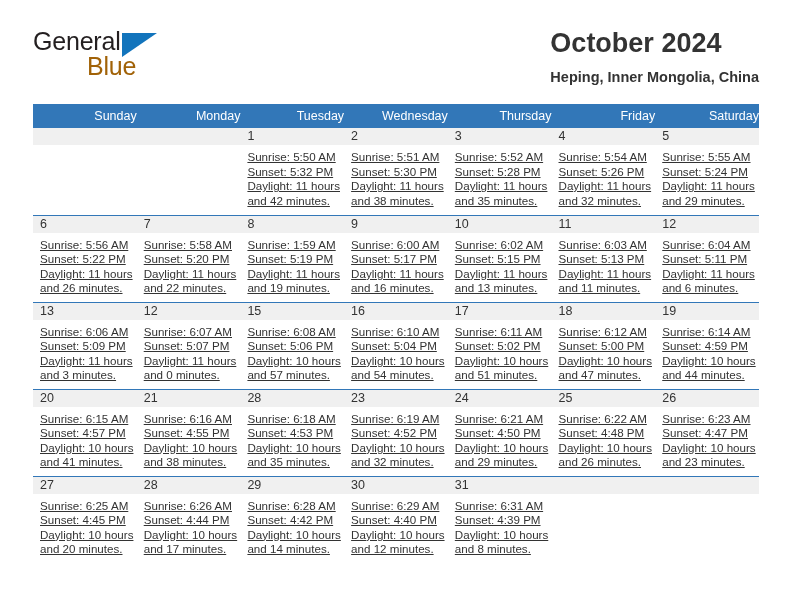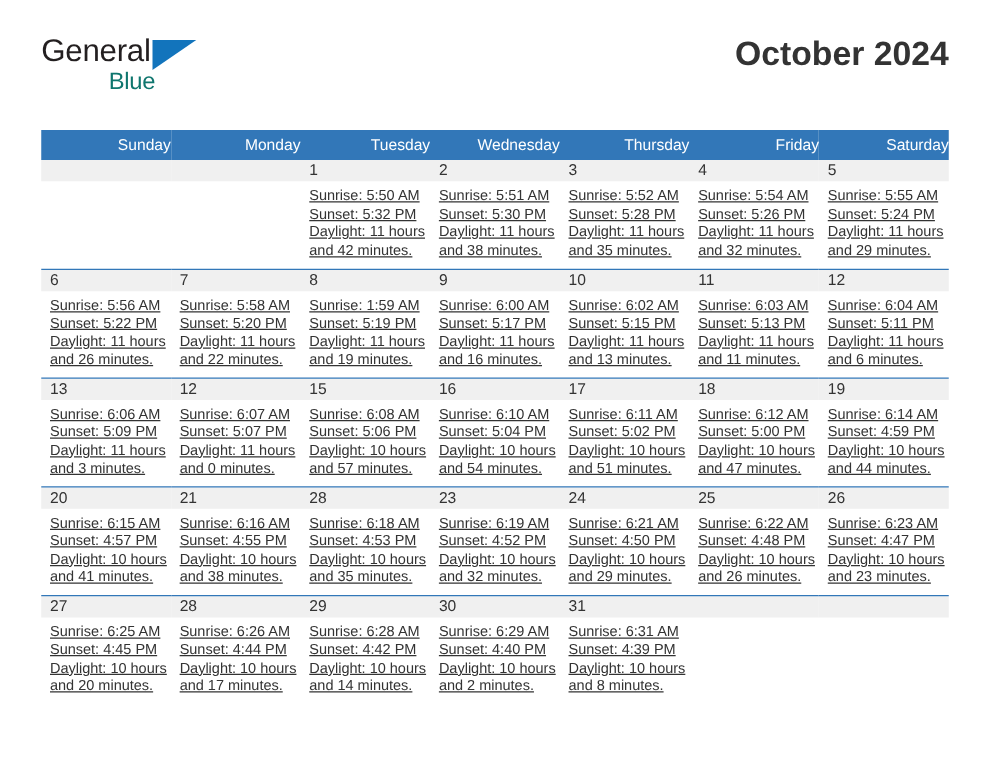--- a/index.html
+++ b/index.html
@@ -53,22 +53,22 @@
     vertical-align: middle;
     width: 0;
     height: 0;
     margin-left: 1px;
     margin-bottom: 2px;
     border-left: 35px solid #1274bc;
     border-bottom: 24px solid transparent;
   }
   .brand-blue {
     display: block;
-    font-size: 19px;
-    color: #0f766e;
+    font-size: 25px;
+    color: #a16207;
     line-height: 26px;
     margin-left: 54px;
     margin-top: -3px;
     letter-spacing: -0.2px;
   }
 
   .titles {
     position: absolute;
     right: 0;
     top: 0;
@@ -152,20 +152,21 @@
 
     <div class="brand">
       <div class="brand-row1">
         <span class="brand-general">General</span><span class="brand-tri"></span>
       </div>
       <span class="brand-blue">Blue</span>
     </div>
 
     <div class="titles">
       <div class="month-title">October 2024</div>
+      <div class="location">Heping, Inner Mongolia, China</div>
     </div>
 
   </div>
 
   <table class="calendar">
     <thead>
       <tr id="weekday-row">
           <th>Sunday</th>
           <th>Monday</th>
           <th>Tuesday</th>
@@ -451,21 +452,21 @@
               <div>Daylight: 10 hours</div>
               <div>and 14 minutes.</div>
             </div>
           </td>
           <td class="day-cell">
             <div class="daynum-band">30</div>
             <div class="cell-body">
               <div>Sunrise: 6:29 AM</div>
               <div>Sunset: 4:40 PM</div>
               <div>Daylight: 10 hours</div>
-              <div>and 2 minutes.</div>
+              <div>and 12 minutes.</div>
             </div>
           </td>
           <td class="day-cell">
             <div class="daynum-band">31</div>
             <div class="cell-body">
               <div>Sunrise: 6:31 AM</div>
               <div>Sunset: 4:39 PM</div>
               <div>Daylight: 10 hours</div>
               <div>and 8 minutes.</div>
             </div>

